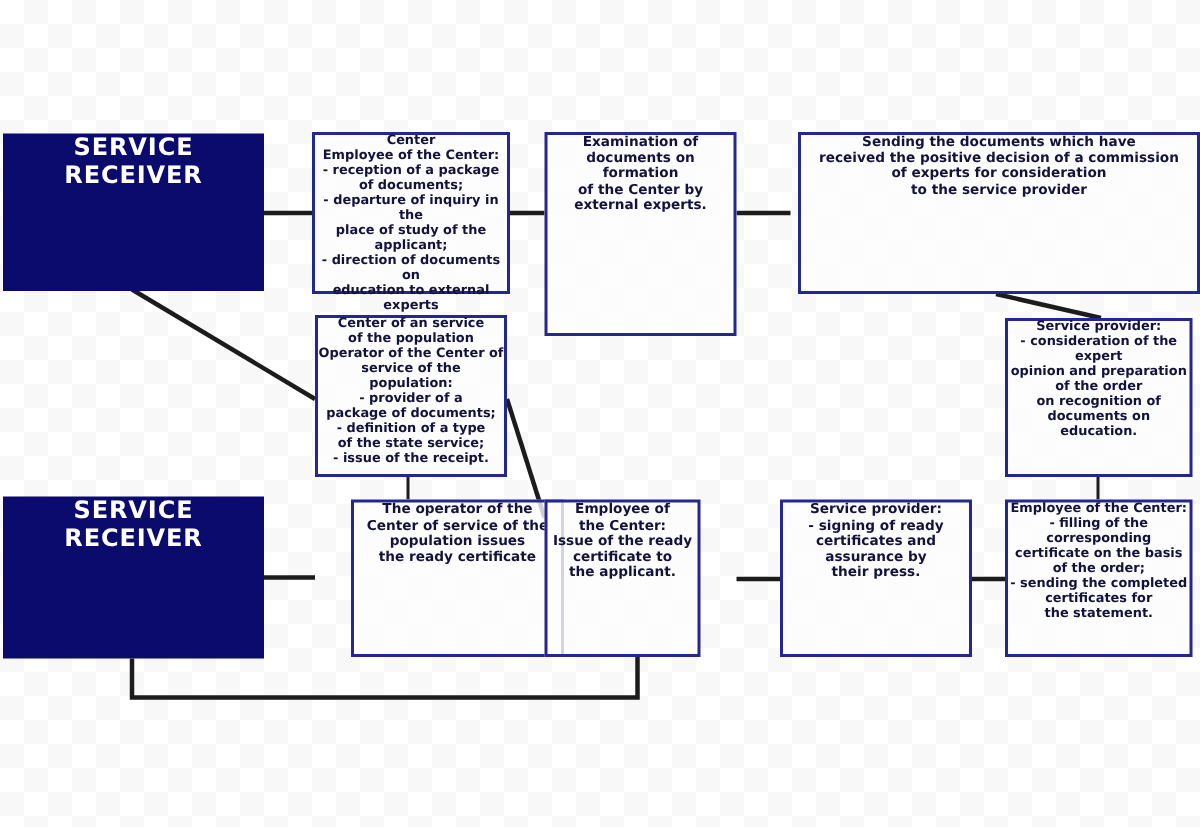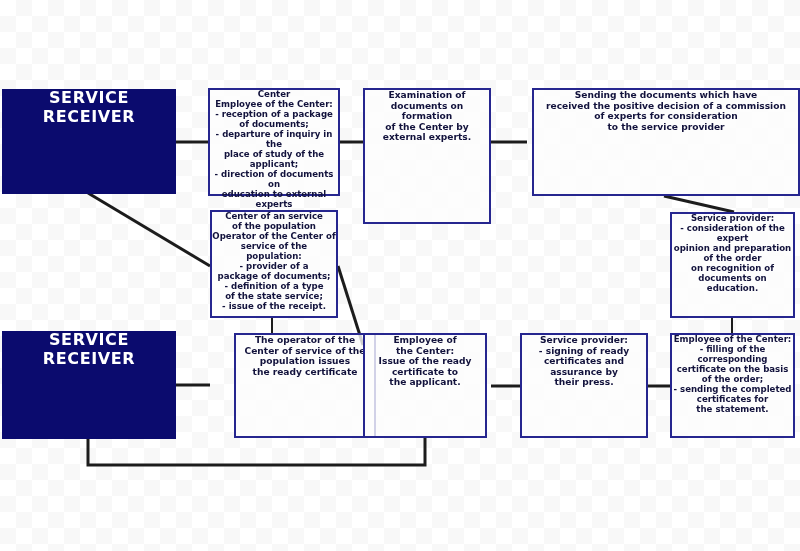--- a/index.html
+++ b/index.html
@@ -133,21 +133,21 @@
       </div>
       <div class="node filled" style="left: 2px; top: 331px; width: 174px; height: 108px;">
         <span class="txt sz-11">SERVICE RECEIVER</span>
       </div>
       <div class="node outlined" style="left: 210px; top: 333px; width: 142px; height: 105px; margin-left: 24px;">
         <span class="txt sz-95">The operator of the
 Center of service of the
 population issues
 the ready certificate</span>
       </div>
-      <div class="node outlined" style="left: 363px; top: 333px; width: 124px; height: 105px;">
+      <div class="node outlined" style="left: 363px; top: 333px; width: 104px; height: 105px;">
         <span class="txt sz-95">Employee of
 the Center:
 Issue of the ready
 certificate to
 the applicant.</span>
       </div>
       <div class="node outlined" style="left: 520px; top: 333px; width: 128px; height: 105px;">
         <span class="txt sz-95">Service provider:
 - signing of ready
 certificates and

